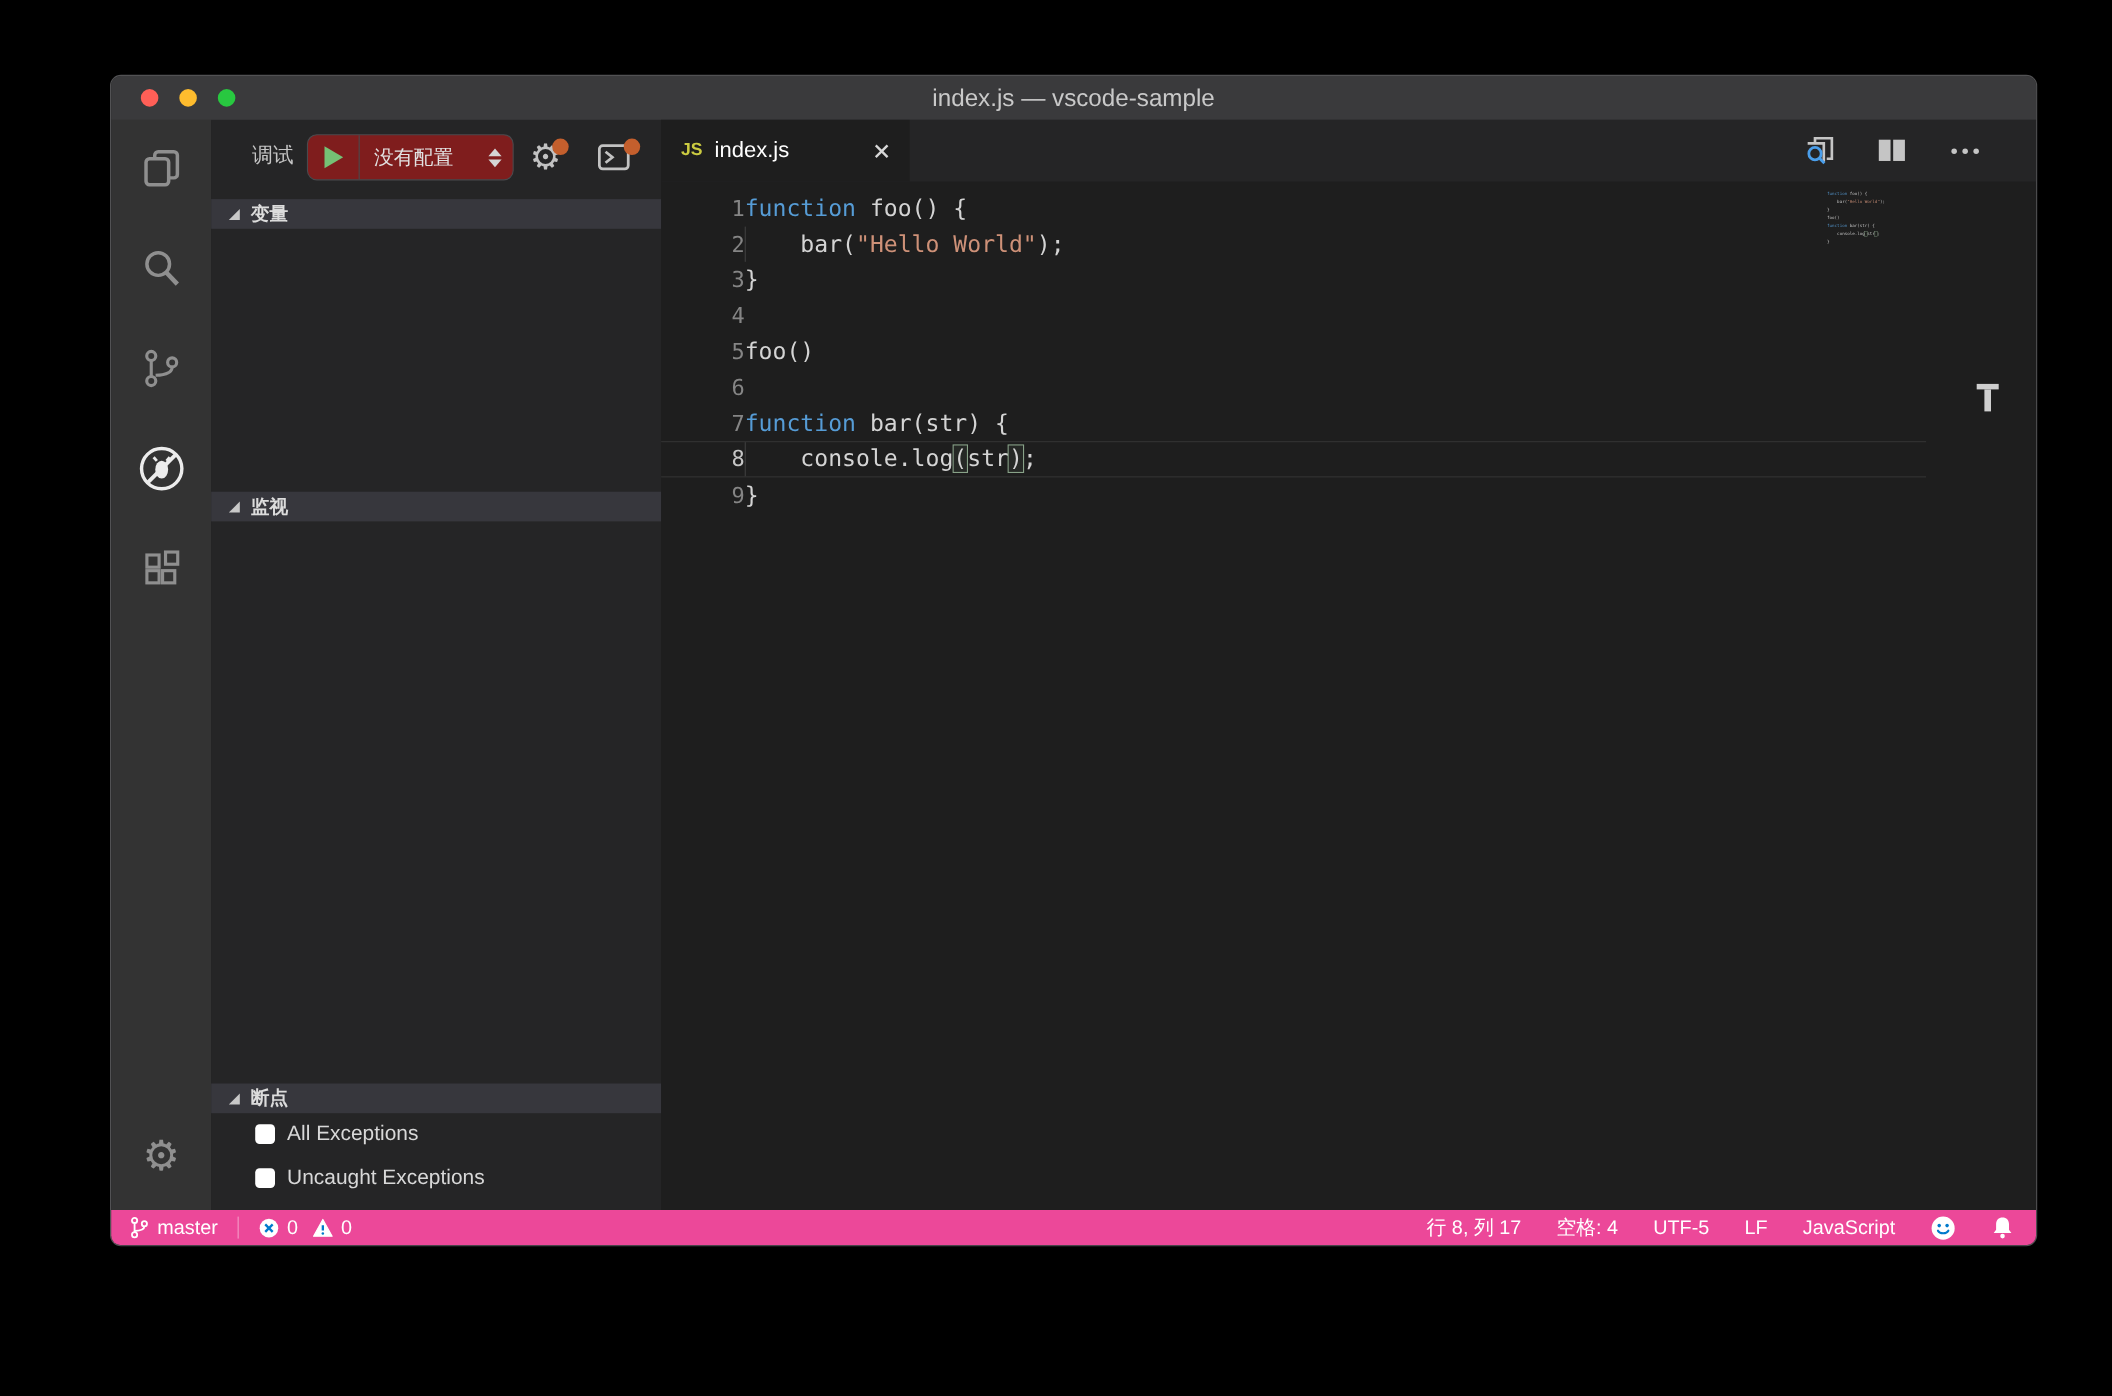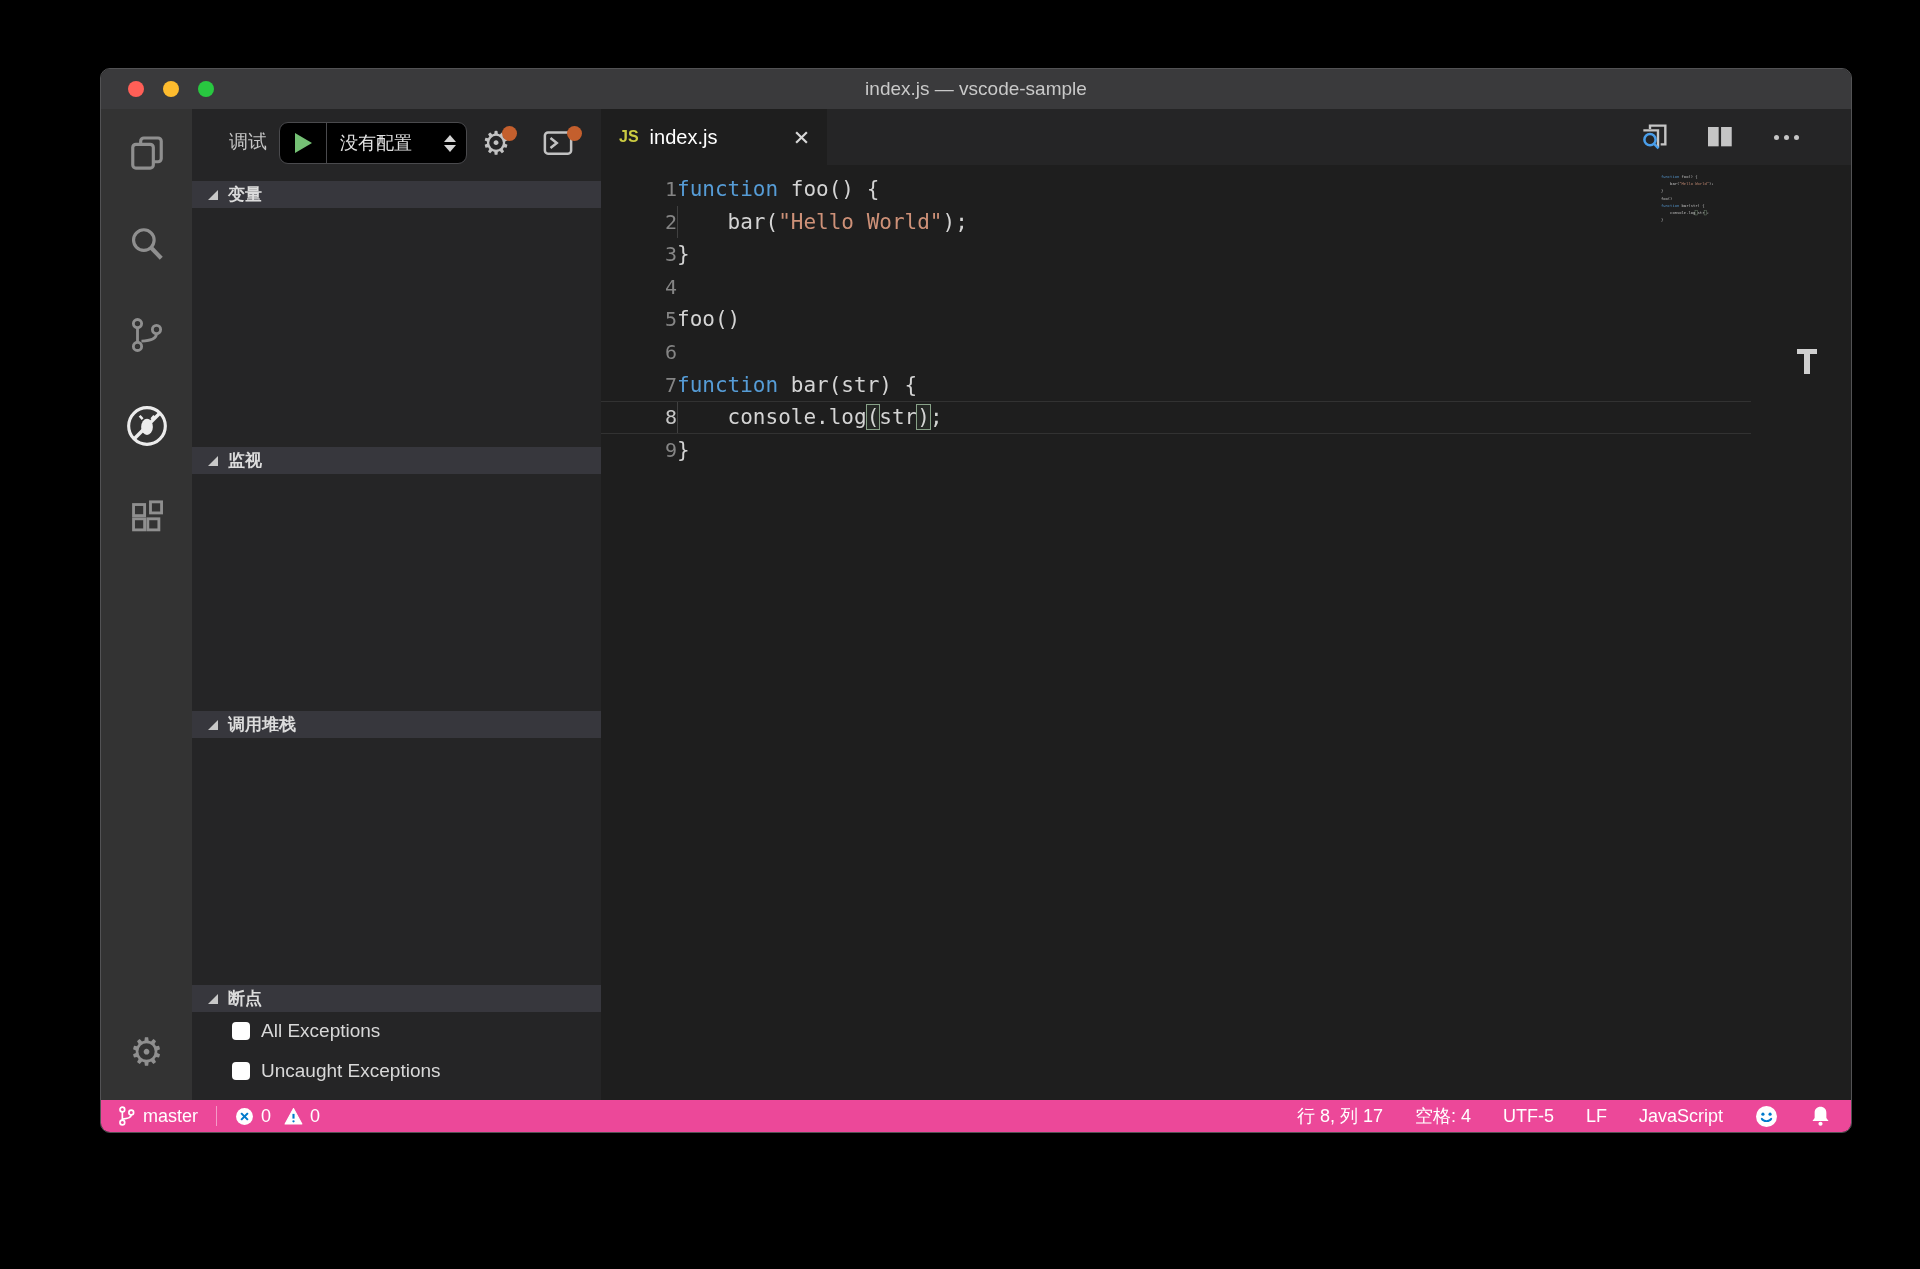--- a/index.html
+++ b/index.html
@@ -4,40 +4,40 @@
 <style>
   html,body{margin:0;padding:0;background:#000;}
   body{width:1920px;height:1269px;position:relative;overflow:hidden;
        font-family:"Liberation Sans","DejaVu Sans",sans-serif;}
   .window{position:absolute;left:100px;top:68px;width:1752px;height:1065px;
           background:#252526;border-radius:10px;overflow:hidden;
           border:1px solid #525254;box-sizing:border-box;}
   
   .titlebar{position:absolute;top:0;left:0;right:0;height:40px;background:#3a3a3c;
             border-bottom:1px solid #2b2b2b;}
-  .title{color:#c9c9c9;font-size:19px;line-height:40px;text-align:center;}
+  .title{color:#c9c9c9;font-size:22px;line-height:40px;text-align:center;}
   .light{position:absolute;top:12px;width:16px;height:16px;border-radius:50%;}
   .light.red{left:27px;background:#ff5f57;}
   .light.yellow{left:62px;background:#febc2e;}
   .light.green{left:97px;background:#28c840;}
   
   .content{position:absolute;top:40px;left:0;right:0;bottom:32px;display:flex;}
   
   .activitybar{width:91px;background:#333333;position:relative;flex:none;}
   .ab-icon{position:absolute;left:50%;transform:translateX(-50%);width:44px;height:44px;
            display:flex;align-items:center;justify-content:center;}
   .ab-files{top:22px}.ab-search{top:113px}.ab-scm{top:204px}.ab-debug{top:295px}
   .ab-ext{top:387px}.ab-gear{top:921px}
   .gear-glyph{font-size:38px;color:#8f8f8f;line-height:1;}
   
   .sidebar{width:409px;background:#252526;position:relative;flex:none;}
   .dbg-toolbar{position:absolute;top:0;left:0;right:0;height:58px;}
   .dbg-title{position:absolute;left:37px;top:12px;line-height:42px;font-size:19px;color:#c5c5c5;}
   .dbg-dropdown{position:absolute;left:87px;top:13px;width:188px;height:42px;
-                border:1px solid #4a4a4d;border-radius:9px;background:#000000;
+                border:1px solid #4a4a4d;border-radius:9px;background:#7f1d1d;
                 display:flex;align-items:center;box-sizing:border-box;}
   .dd-play{width:46px;height:100%;display:flex;align-items:center;justify-content:center;
            border-right:1px solid #4a4a4d;}
   .play-tri{width:0;height:0;border-left:17px solid #75c175;
             border-top:10px solid transparent;border-bottom:10px solid transparent;}
   .dd-label{flex:1;padding-left:13px;font-size:18px;color:#e2e2e2;white-space:nowrap;}
   .dd-spin{display:flex;flex-direction:column;gap:3px;margin-right:10px;}
   .tri-up{width:0;height:0;border-left:6px solid transparent;border-right:6px solid transparent;
           border-bottom:7px solid #d5d5d5;}
   .tri-dn{width:0;height:0;border-left:6px solid transparent;border-right:6px solid transparent;
@@ -186,24 +186,20 @@
       </div>
 
       <div class="section-h sec-0">
         <span class="twistie"></span>
         <span>变量</span>
       </div>
       <div class="section-h sec-1">
         <span class="twistie"></span>
         <span>监视</span>
       </div>
-      <div class="section-h sec-2">
-        <span class="twistie"></span>
-        <span>调用堆栈</span>
-      </div>
       <div class="section-h sec-3">
         <span class="twistie"></span>
         <span>断点</span>
       </div>
 
       <div class="bp-row bp-0">
         <span class="checkbox"></span>
         <span>All Exceptions</span>
       </div>
       <div class="bp-row bp-1">

